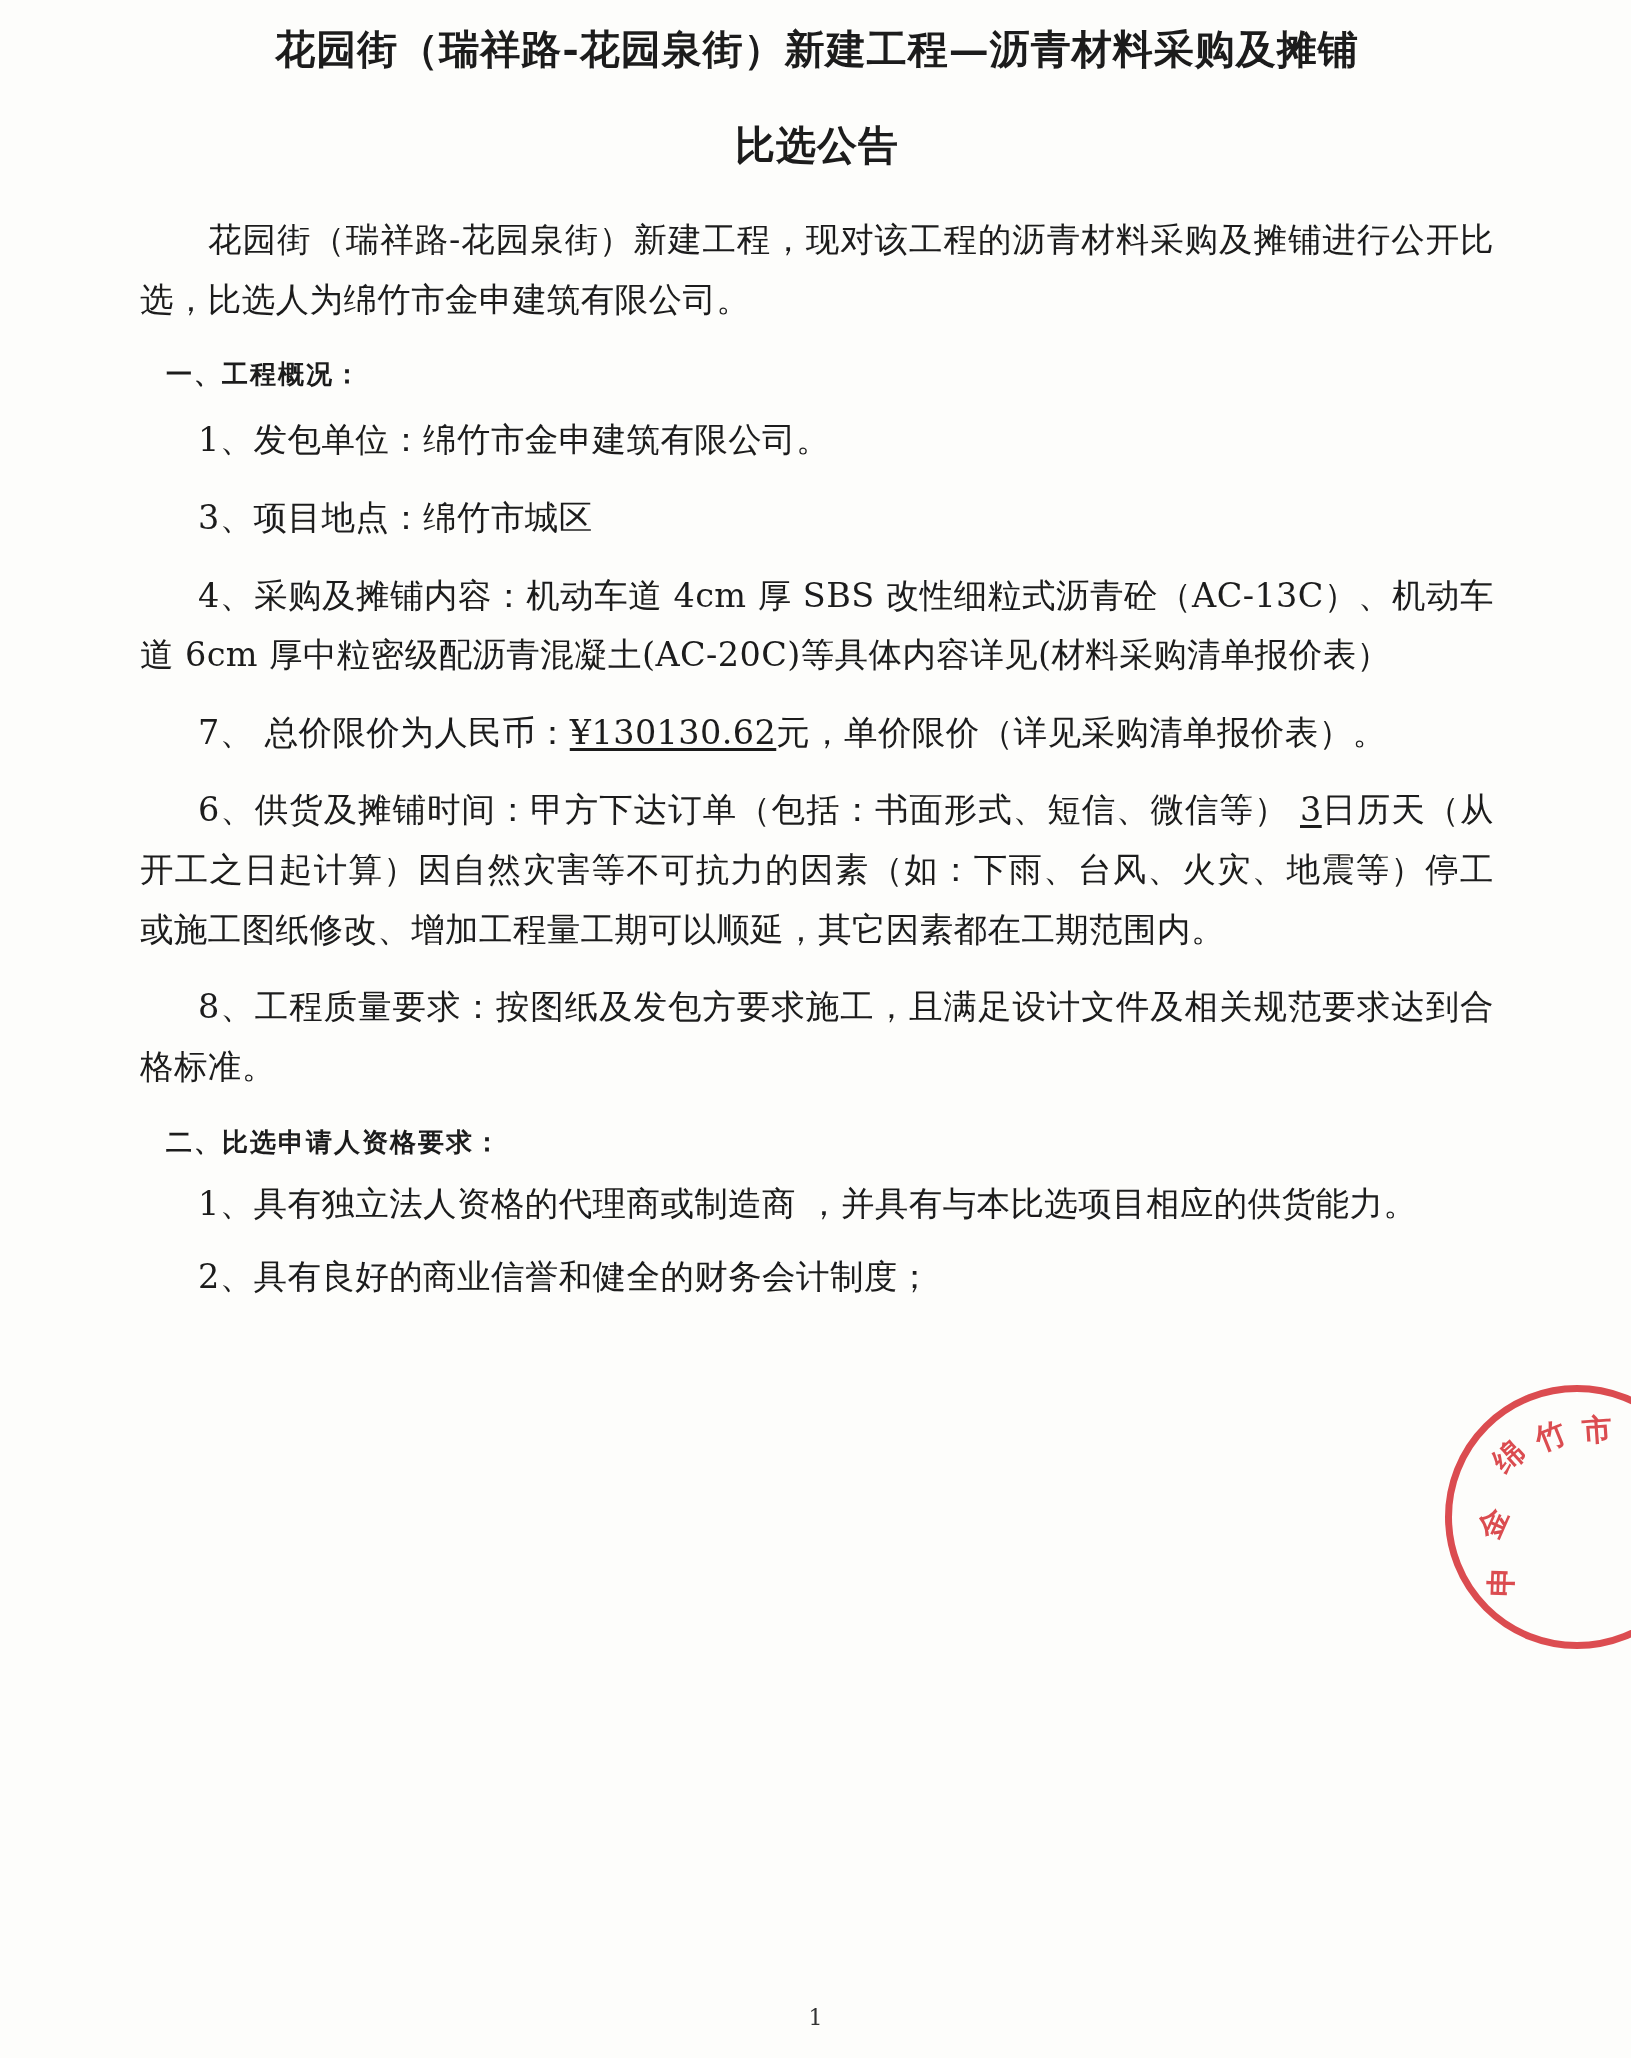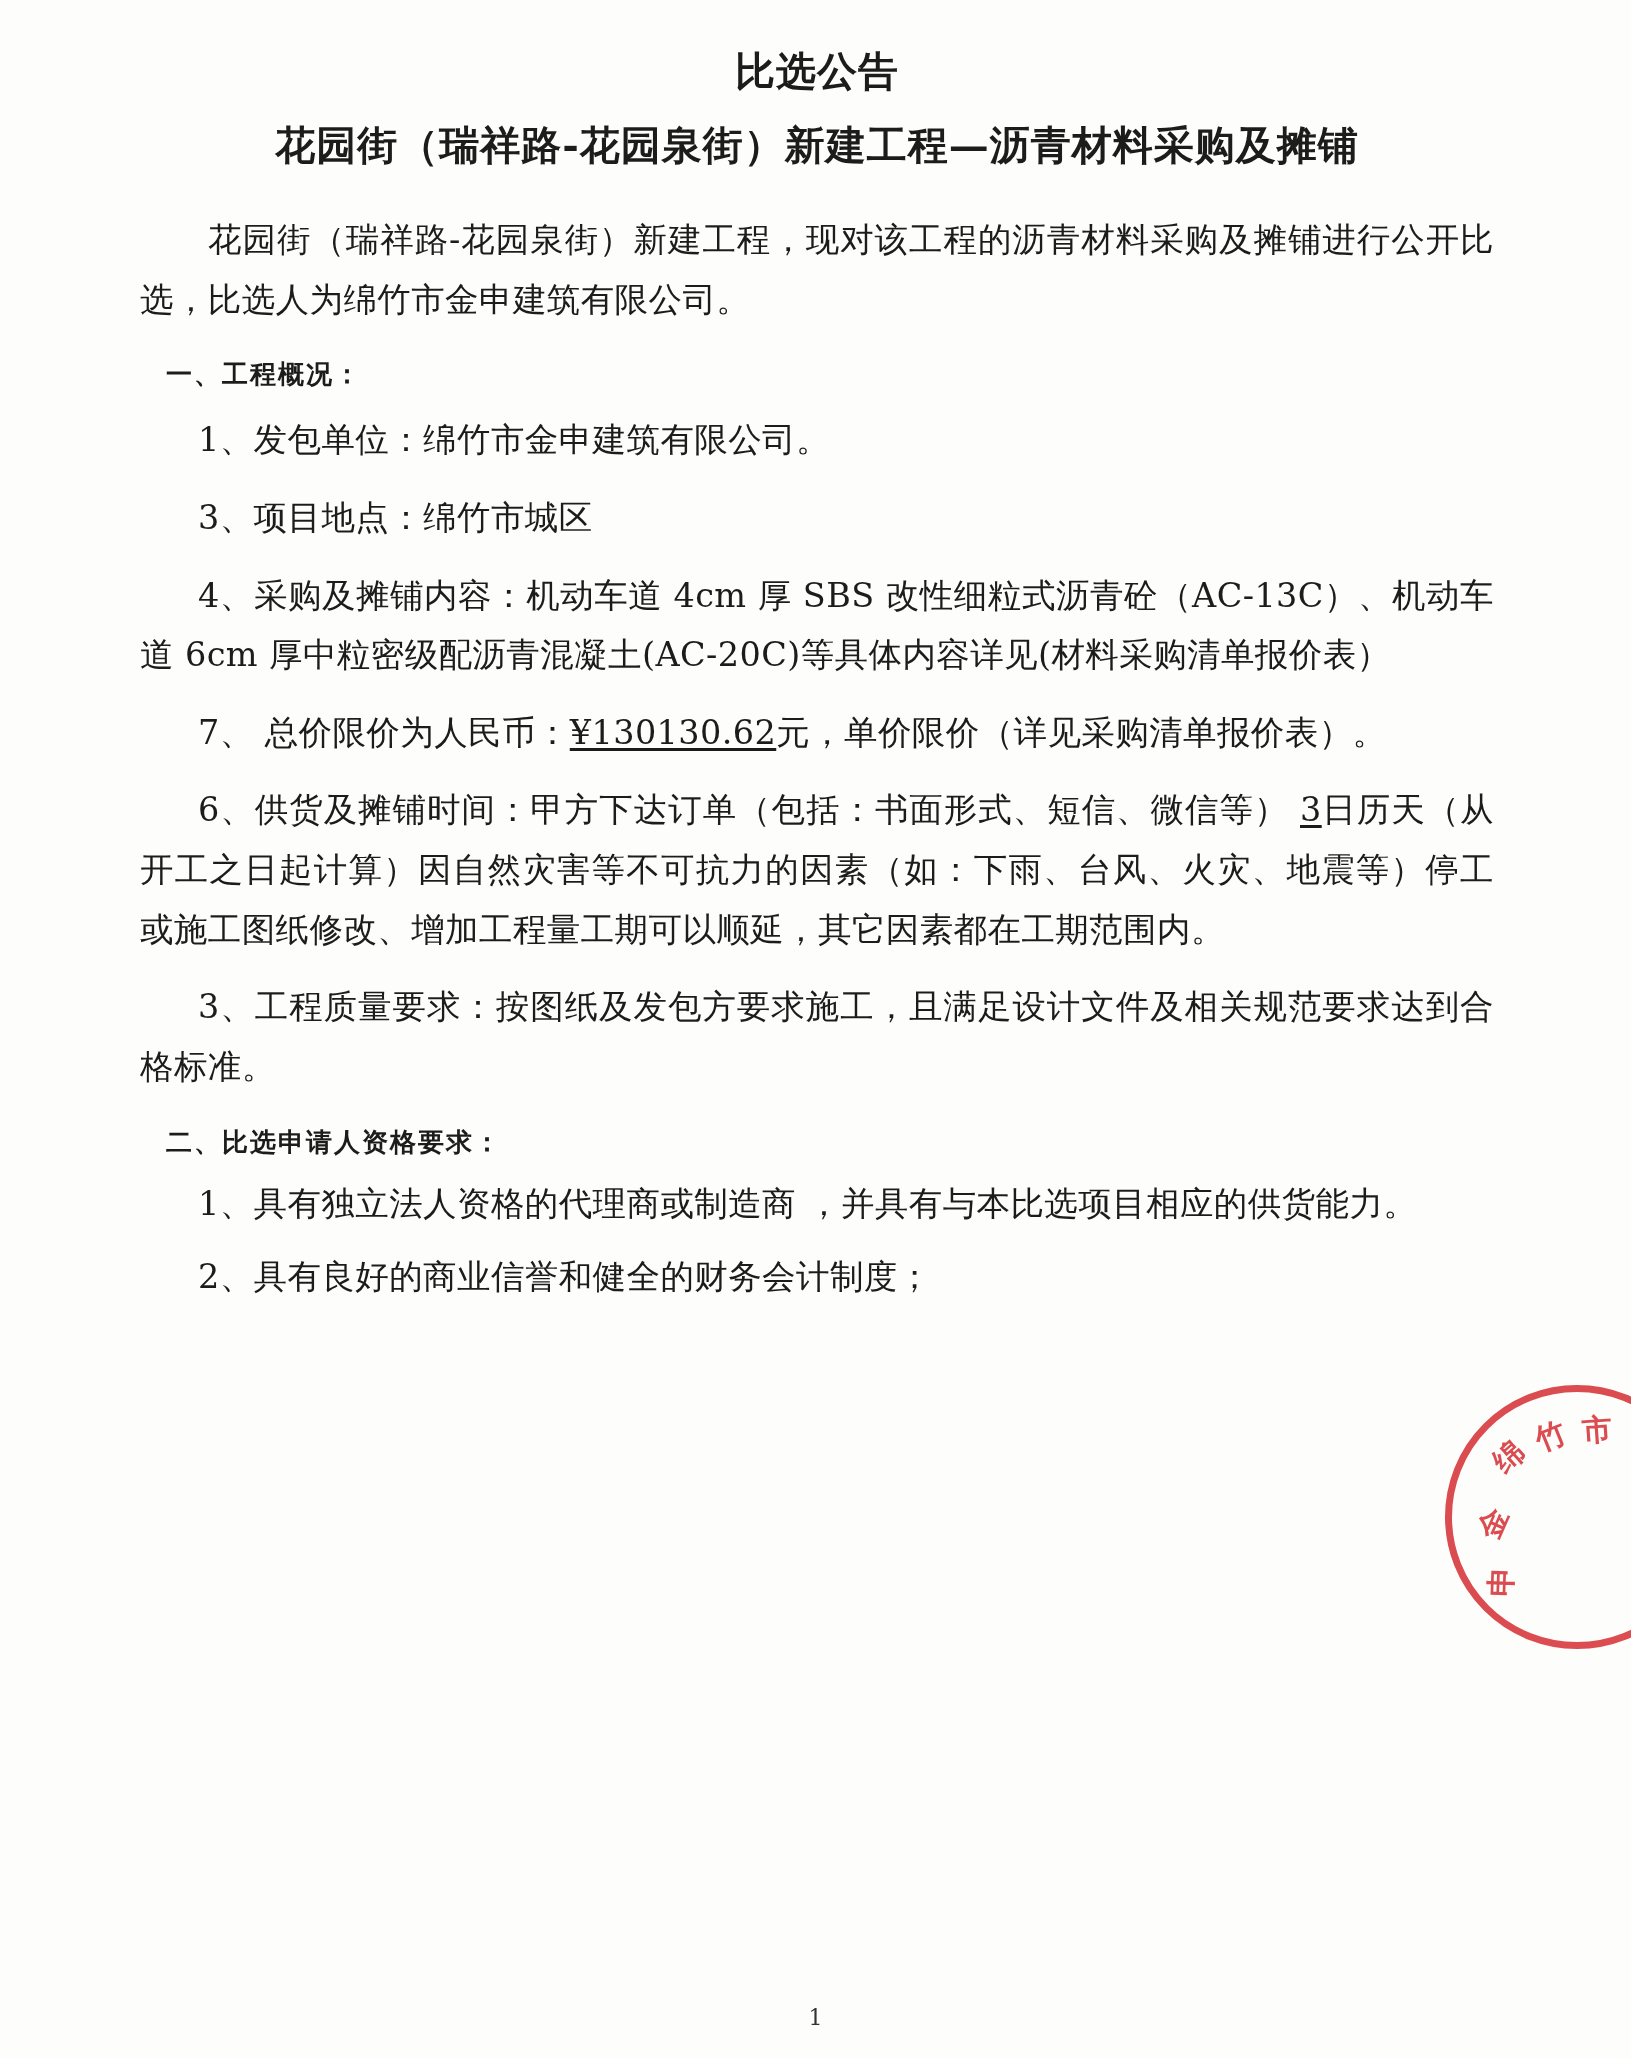--- a/index.html
+++ b/index.html
@@ -114,41 +114,41 @@
   .sc3 { left: 130px; top: 18px;  transform: rotate(-4deg); }
   .sc4 { left: 26px;  top: 110px; transform: rotate(-66deg); }
   .sc5 { left: 34px;  top: 168px; transform: rotate(-88deg); }
 </style>
 </head>
 <body>
 
 <div class="page">
   <div class="content">
 
+    <h1 class="title title-1">花园街（瑞祥路-花园泉街）新建工程—沥青材料采购及摊铺</h1>
     <h1 class="title title-2">比选公告</h1>
-    <h1 class="title title-1">花园街（瑞祥路-花园泉街）新建工程—沥青材料采购及摊铺</h1>
 
     <p class="body-text p-first">花园街（瑞祥路-花园泉街）新建工程，现对该工程的沥青材料采购及摊铺进行公开比选，比选人为绵竹市金申建筑有限公司。</p>
 
     <h2 class="heading">一、工程概况：</h2>
 
     <p class="body-text item">1、发包单位：绵竹市金申建筑有限公司。</p>
     <p class="body-text item">3、项目地点：绵竹市城区</p>
     <p class="body-text item">4、采购及摊铺内容：机动车道 4cm 厚 SBS 改性细粒式沥青砼（AC-13C）、机动车道 6cm 厚中粒密级配沥青混凝土(AC-20C)等具体内容详见(材料采购清单报价表）</p>
 
     <p class="body-text item">
       <span>7、 总价限价为人民币：</span><span class="underline num">¥130130.62</span><span>元，单价限价（详见采购清单报价表）。</span>
     </p>
 
     <p class="body-text item">
       <span>6、供货及摊铺时间：甲方下达订单（包括：书面形式、短信、微信等）</span>
       <span class="underline num">3</span><span>日历天（从开工之日起计算）因自然灾害等不可抗力的因素（如：下雨、台风、火灾、地震等）停工或施工图纸修改、增加工程量工期可以顺延，其它因素都在工期范围内。</span>
     </p>
 
-    <p class="body-text item">3、工程质量要求：按图纸及发包方要求施工，且满足设计文件及相关规范要求达到合格标准。</p>
+    <p class="body-text item">8、工程质量要求：按图纸及发包方要求施工，且满足设计文件及相关规范要求达到合格标准。</p>
 
     <h2 class="heading">二、比选申请人资格要求：</h2>
 
     <p class="body-text item-tight">1、具有独立法人资格的代理商或制造商 ，并具有与本比选项目相应的供货能力。</p>
     <p class="body-text item-tight">2、具有良好的商业信誉和健全的财务会计制度；</p>
   </div>
 
   <div class="seal">
     <div class="seal-text">
       <span class="seal-ch sc1">绵</span>

